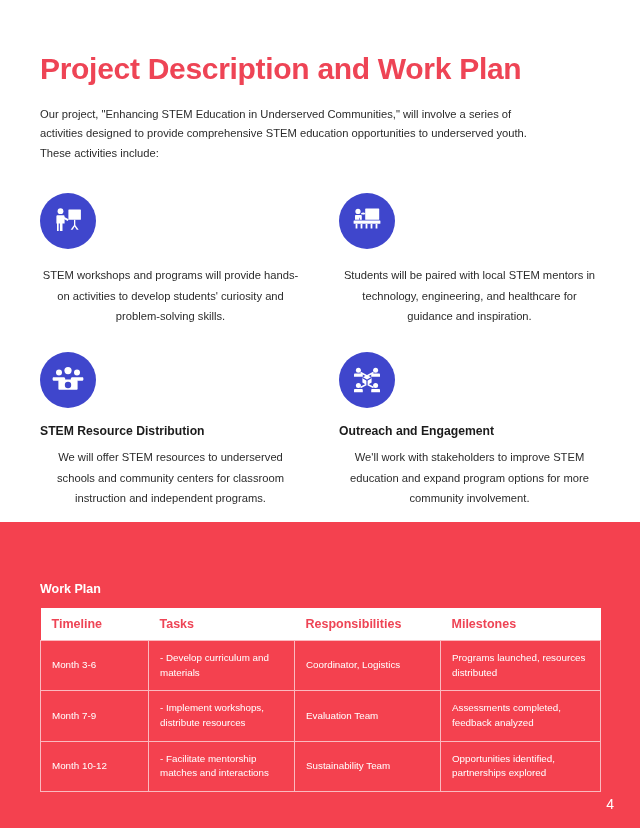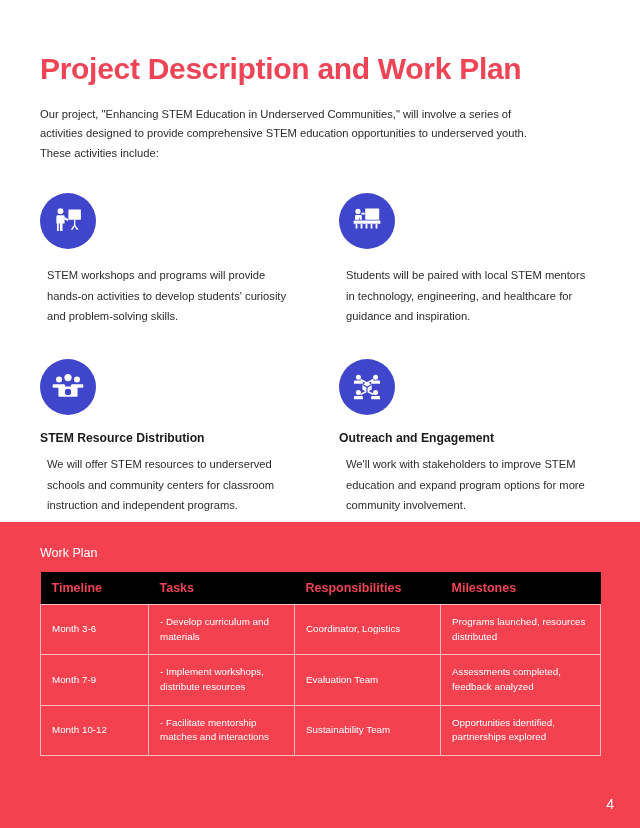--- a/index.html
+++ b/index.html
@@ -64,50 +64,51 @@
     font-size: 12.2px;
     font-weight: bold;
     color: #1b1b1b;
     margin: 0 0 9px 0;
   }
 
   .feature-desc {
     font-size: 11.2px;
     line-height: 1.82;
     color: #2b2b2b;
-    margin: 7px;
+    margin: 0;
+    text-align: center;
   }
 
   
   .band {
     position: absolute;
     left: 0;
     right: 0;
     top: 522px;
     bottom: 0;
     background: #F4414F;
   }
 
   .band-title {
     color: #ffffff;
     font-size: 12.5px;
-    font-weight: normal;
-    margin: 24px 0 12px 40px;
+    font-weight: bold;
+    margin: 60px 0 12px 40px;
   }
 
   
   .workplan-table {
     width: 560px;
     margin-left: 40px;
     border-collapse: collapse;
     table-layout: fixed;
   }
 
   .workplan-table th {
-    background: #000000;
+    background: #ffffff;
     color: #EE4455;
     font-size: 12.5px;
     font-weight: bold;
     text-align: left;
     padding: 9px 10px 9px 11px;
     border: none;
   }
 
   .workplan-table td {
     color: #ffffff;

